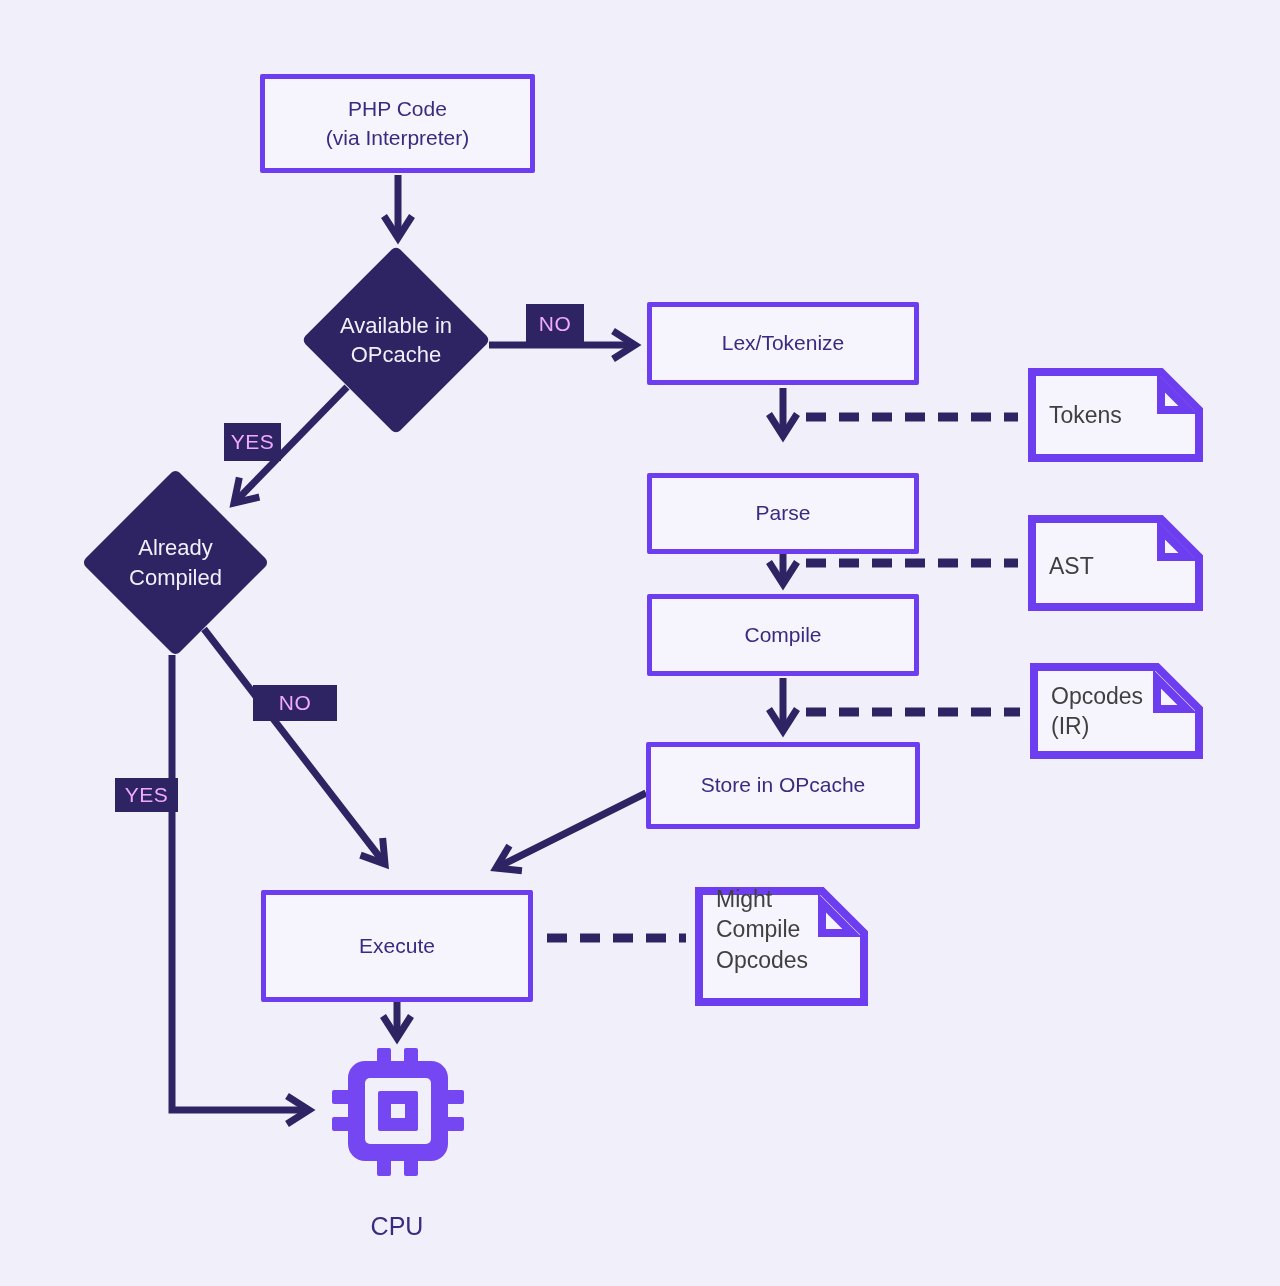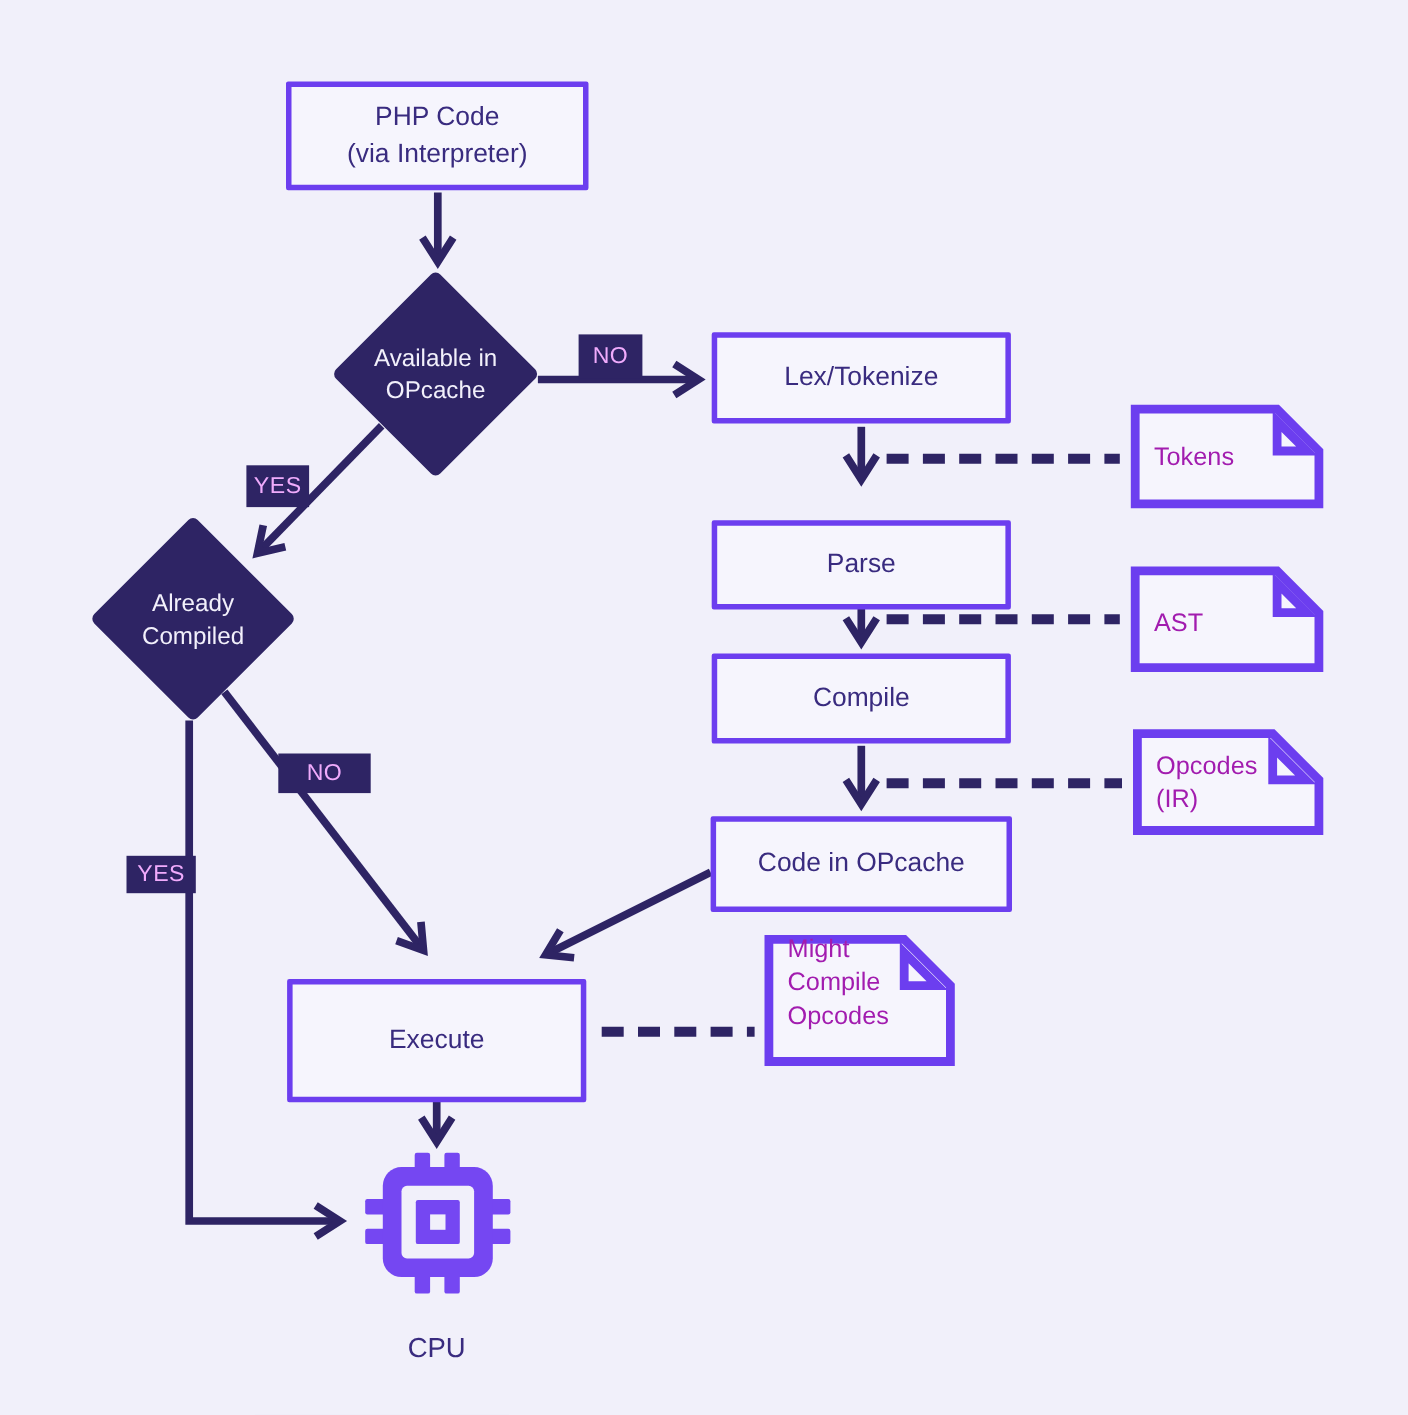--- a/index.html
+++ b/index.html
@@ -27,21 +27,21 @@
   }
   .process-box{
     background:#F6F5FD;
     border:5px solid #6C3EEF;
     border-radius:2px;
     display:flex;
     align-items:center;
     justify-content:center;
     text-align:center;
     color:#392B7F;
-    font-size:24px;
+    font-size:21px;
     line-height:1.35;
     white-space:pre-line;
   }
   .diamond{
     background:#2E2464;
     border-radius:6px;
     transform:rotate(45deg);
   }
   .diamond-label{
     position:absolute;
@@ -72,21 +72,21 @@
     z-index:2;
   }
   .doc svg{display:block;overflow:visible;}
   .doc-label{
     position:absolute;
     left:21px;
     top:0;
     bottom:0;
     display:flex;
     align-items:center;
-    color:#a21caf;
+    color:#404040;
     font-size:23px;
     line-height:1.32;
     white-space:pre-line;
     z-index:3;
   }
   .cpu-caption{
     position:absolute;
     z-index:2;
     color:#392B7F;
     font-size:25px;
@@ -126,21 +126,21 @@
 
   <div class="node process-box" style="left:260px;top:74px;width:275px;height:99px;">PHP Code
 (via Interpreter)</div>
 
   <div class="node process-box" style="left:647px;top:302px;width:272px;height:83px;">Lex/Tokenize</div>
 
   <div class="node process-box" style="left:647px;top:449px;width:272px;height:81px;margin-top:24px;">Parse</div>
 
   <div class="node process-box" style="left:647px;top:594px;width:272px;height:82px;">Compile</div>
 
-  <div class="node process-box" style="left:646px;top:742px;width:274px;height:87px;">Code in OPcache</div>
+  <div class="node process-box" style="left:646px;top:742px;width:274px;height:87px;">Store in OPcache</div>
 
   <div class="node process-box" style="left:261px;top:890px;width:272px;height:112px;">Execute</div>
 
   <div class="node diamond" style="left:329px;top:273px;width:134px;height:134px;">
     <div class="diamond-label">Available in
 OPcache</div>
   </div>
 
   <div class="node diamond" style="left:109px;top:496px;width:133px;height:133px;">
     <div class="diamond-label">Already
@@ -173,21 +173,21 @@
 
   <div class="doc" style="left:1030px;top:663px;width:173px;height:96px;">
     <svg width="173" height="96" viewBox="0 0 173 96">
       <path d="M4,4 H127 L169,46 V92 H4 Z" fill="#F6F5FD" stroke="#6C3EEF" stroke-width="8" stroke-linejoin="miter"></path>
       <path d="M127,16 V46 H157 Z" fill="none" stroke="#6C3EEF" stroke-width="8" stroke-linejoin="miter"></path>
     </svg>
     <div class="doc-label">Opcodes
 (IR)</div>
   </div>
 
-  <div class="doc" style="left:695px;top:850px;width:173px;height:85px;">
+  <div class="doc" style="left:695px;top:887px;width:173px;height:85px;">
     <svg width="173" height="119" viewBox="0 0 173 119">
       <path d="M4,4 H127 L169,46 V115 H4 Z" fill="#F6F5FD" stroke="#6C3EEF" stroke-width="8" stroke-linejoin="miter"></path>
       <path d="M127,16 V46 H157 Z" fill="none" stroke="#6C3EEF" stroke-width="8" stroke-linejoin="miter"></path>
     </svg>
     <div class="doc-label">Might
 Compile
 Opcodes</div>
   </div>
 
   <div class="node" style="left:330px;top:1046px;width:136px;height:132px;">

